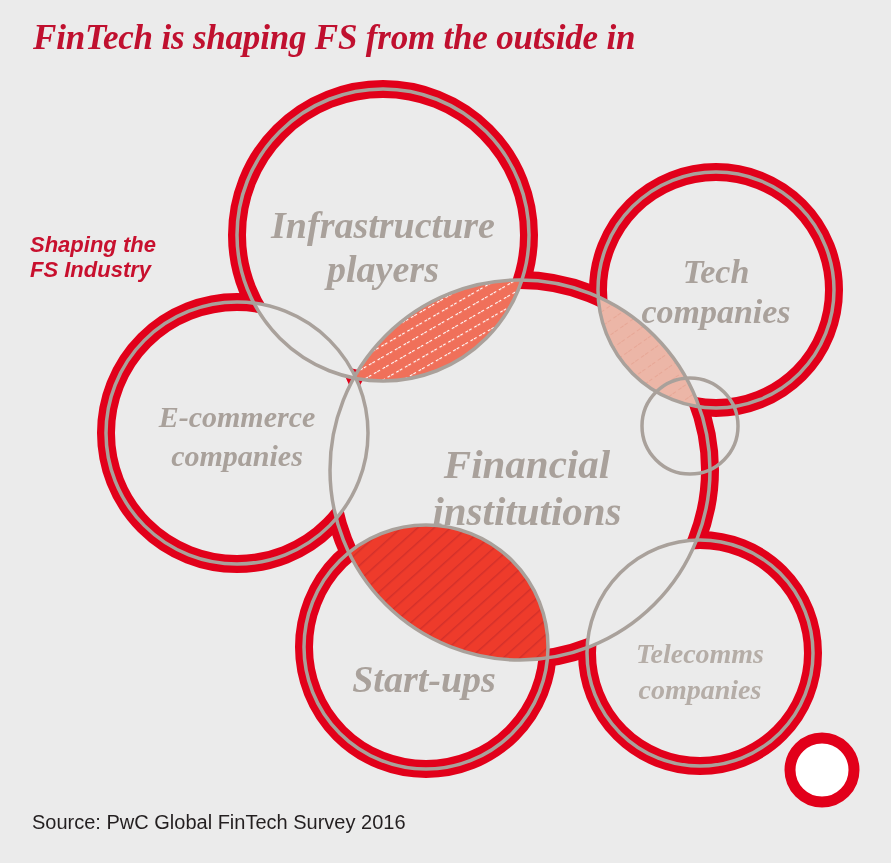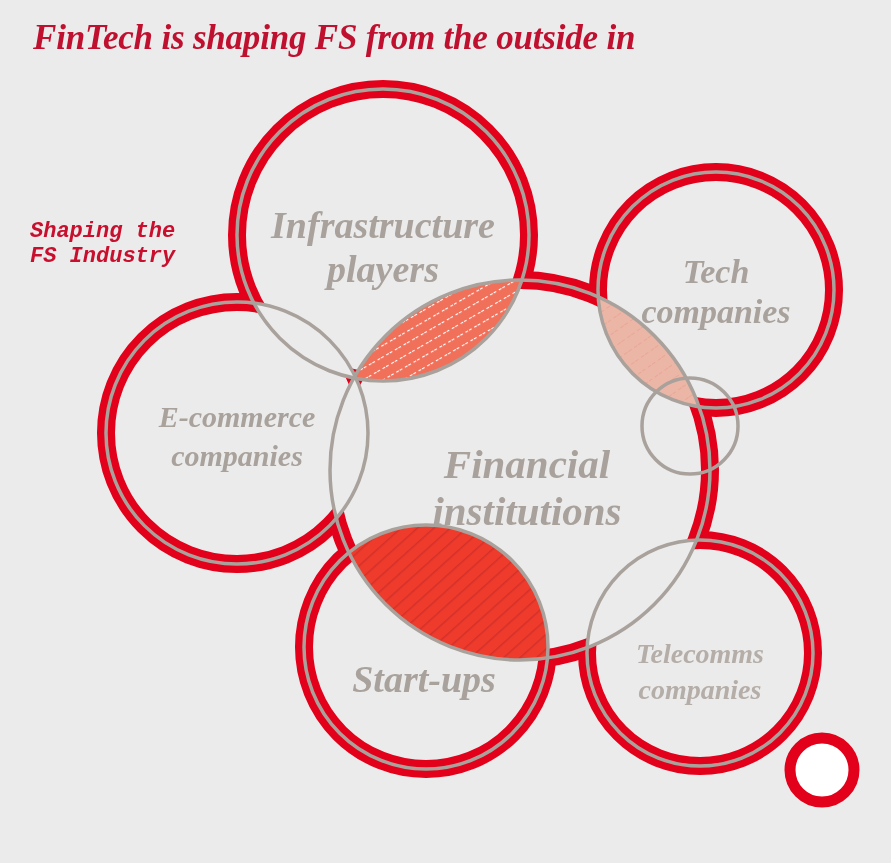--- a/index.html
+++ b/index.html
@@ -29,22 +29,22 @@
     font-style: italic;
     font-weight: bold;
     font-size: 35px;
     letter-spacing: -0.2px;
     color: #c0102f;
     white-space: nowrap;
   }
   .side-label {
     position: absolute;
     left: 30px;
-    top: 219px;
-    font-family: Liberation Mono, monospace;
+    top: 232px;
+    font-family: Liberation Sans, sans-serif;
     font-style: italic;
     font-weight: bold;
     font-size: 22px;
     line-height: 1.15;
     color: #c8102e;
     white-space: pre-line;
   }
   .source {
     position: absolute;
     left: 32px;
@@ -66,20 +66,21 @@
   .bubble-label.light { fill: #b5ada7; font-weight: bold; }
 </style>
 </head>
 <body>
 
 <div id="stage">
 
   <div class="title">FinTech is shaping FS from the outside in</div>
   <div class="side-label">Shaping the
 FS Industry</div>
+  <div class="source">Source: PwC Global FinTech Survey 2016</div>
 
   <svg width="891" height="863" viewBox="0 0 891 863" style="position:absolute;left:0;top:0;">
     <defs>
       <pattern id="hatchMed" width="10" height="10" patternTransform="rotate(60)" patternUnits="userSpaceOnUse">
         <rect width="10" height="10" fill="#f0705a"></rect>
         <line x1="0" y1="0" x2="0" y2="10" stroke="#ffffff" stroke-width="2.2" stroke-dasharray="3 3"></line>
       </pattern>
       <pattern id="hatchLight" width="12" height="12" patternTransform="rotate(55)" patternUnits="userSpaceOnUse">
         <rect width="12" height="12" fill="#ecb6a7"></rect>
         <line x1="0" y1="0" x2="0" y2="12" stroke="#e7a796" stroke-width="2" stroke-dasharray="4 3"></line>

